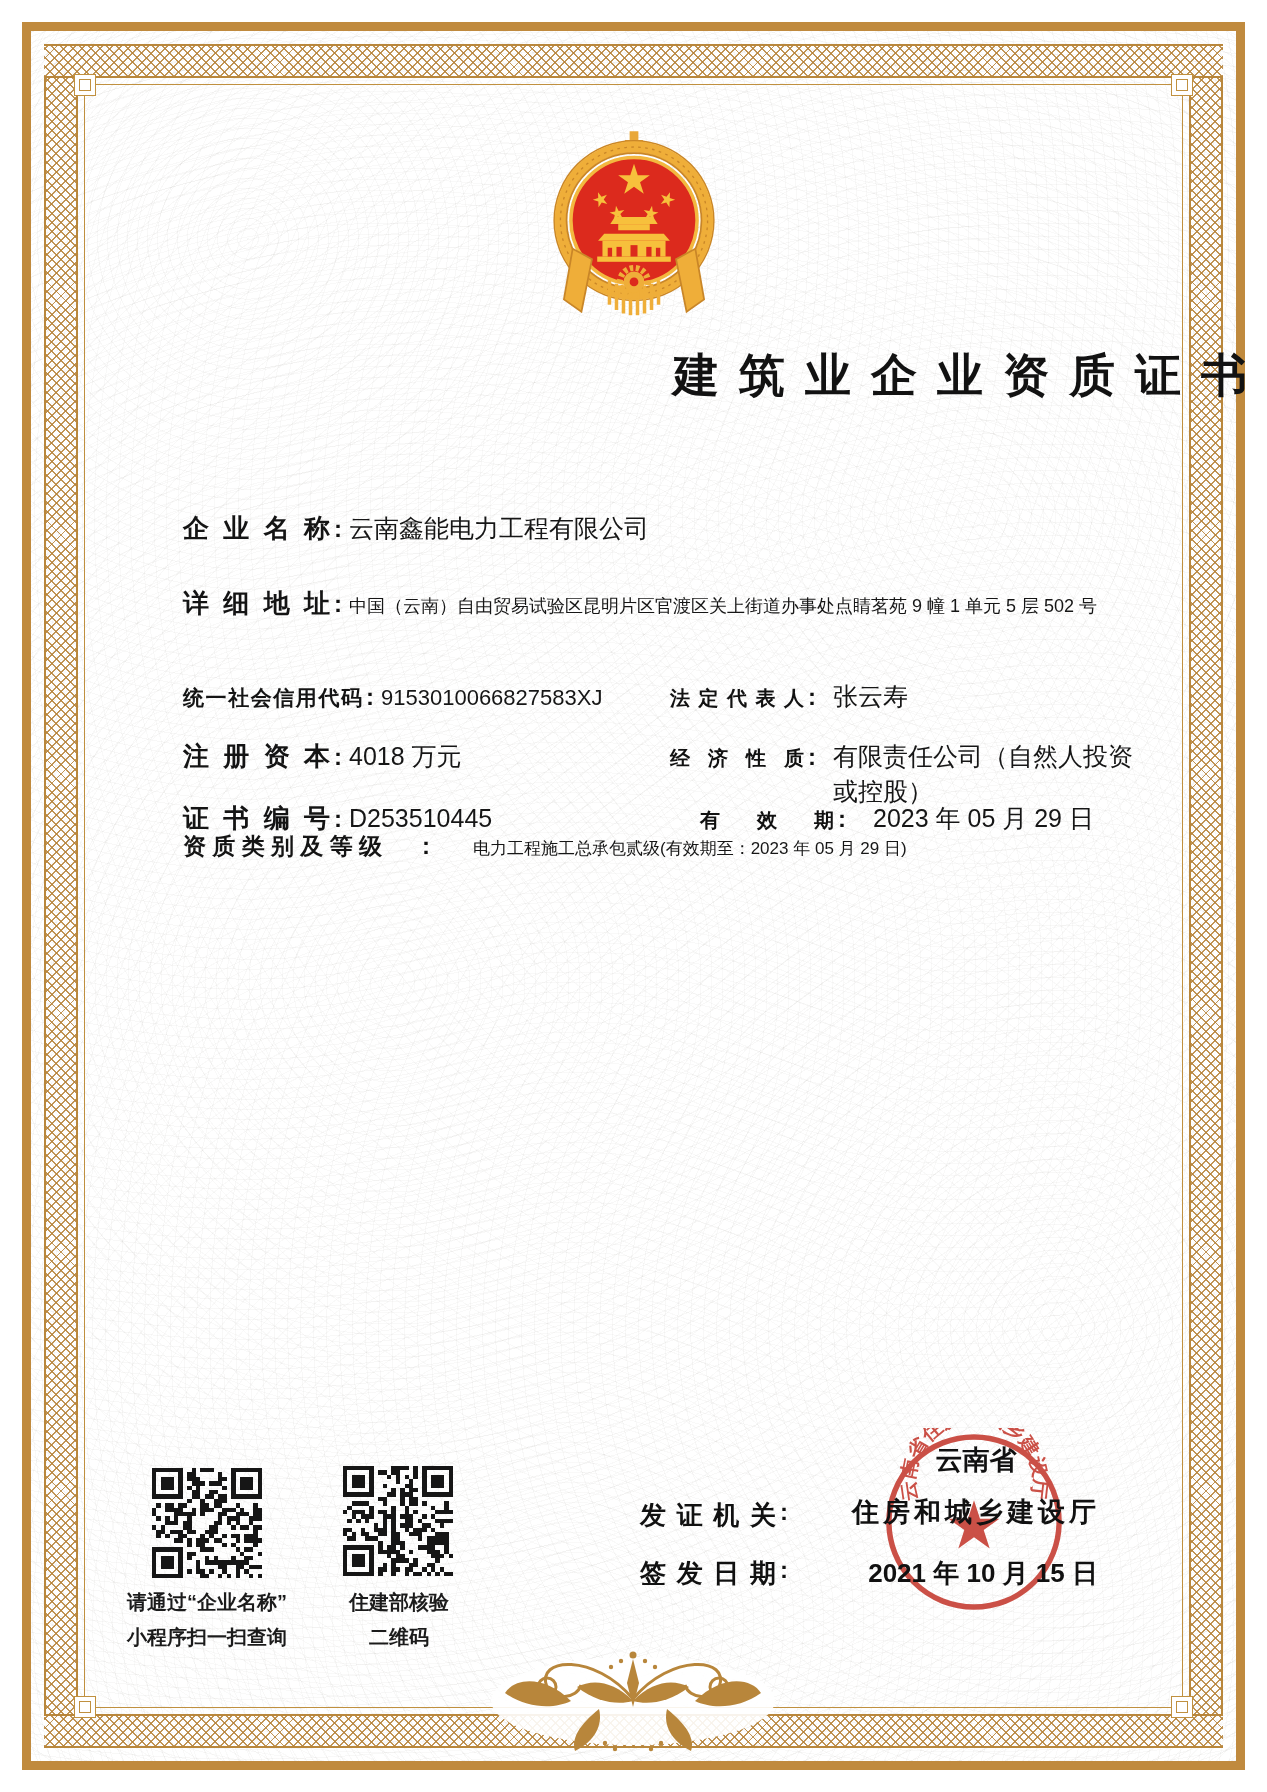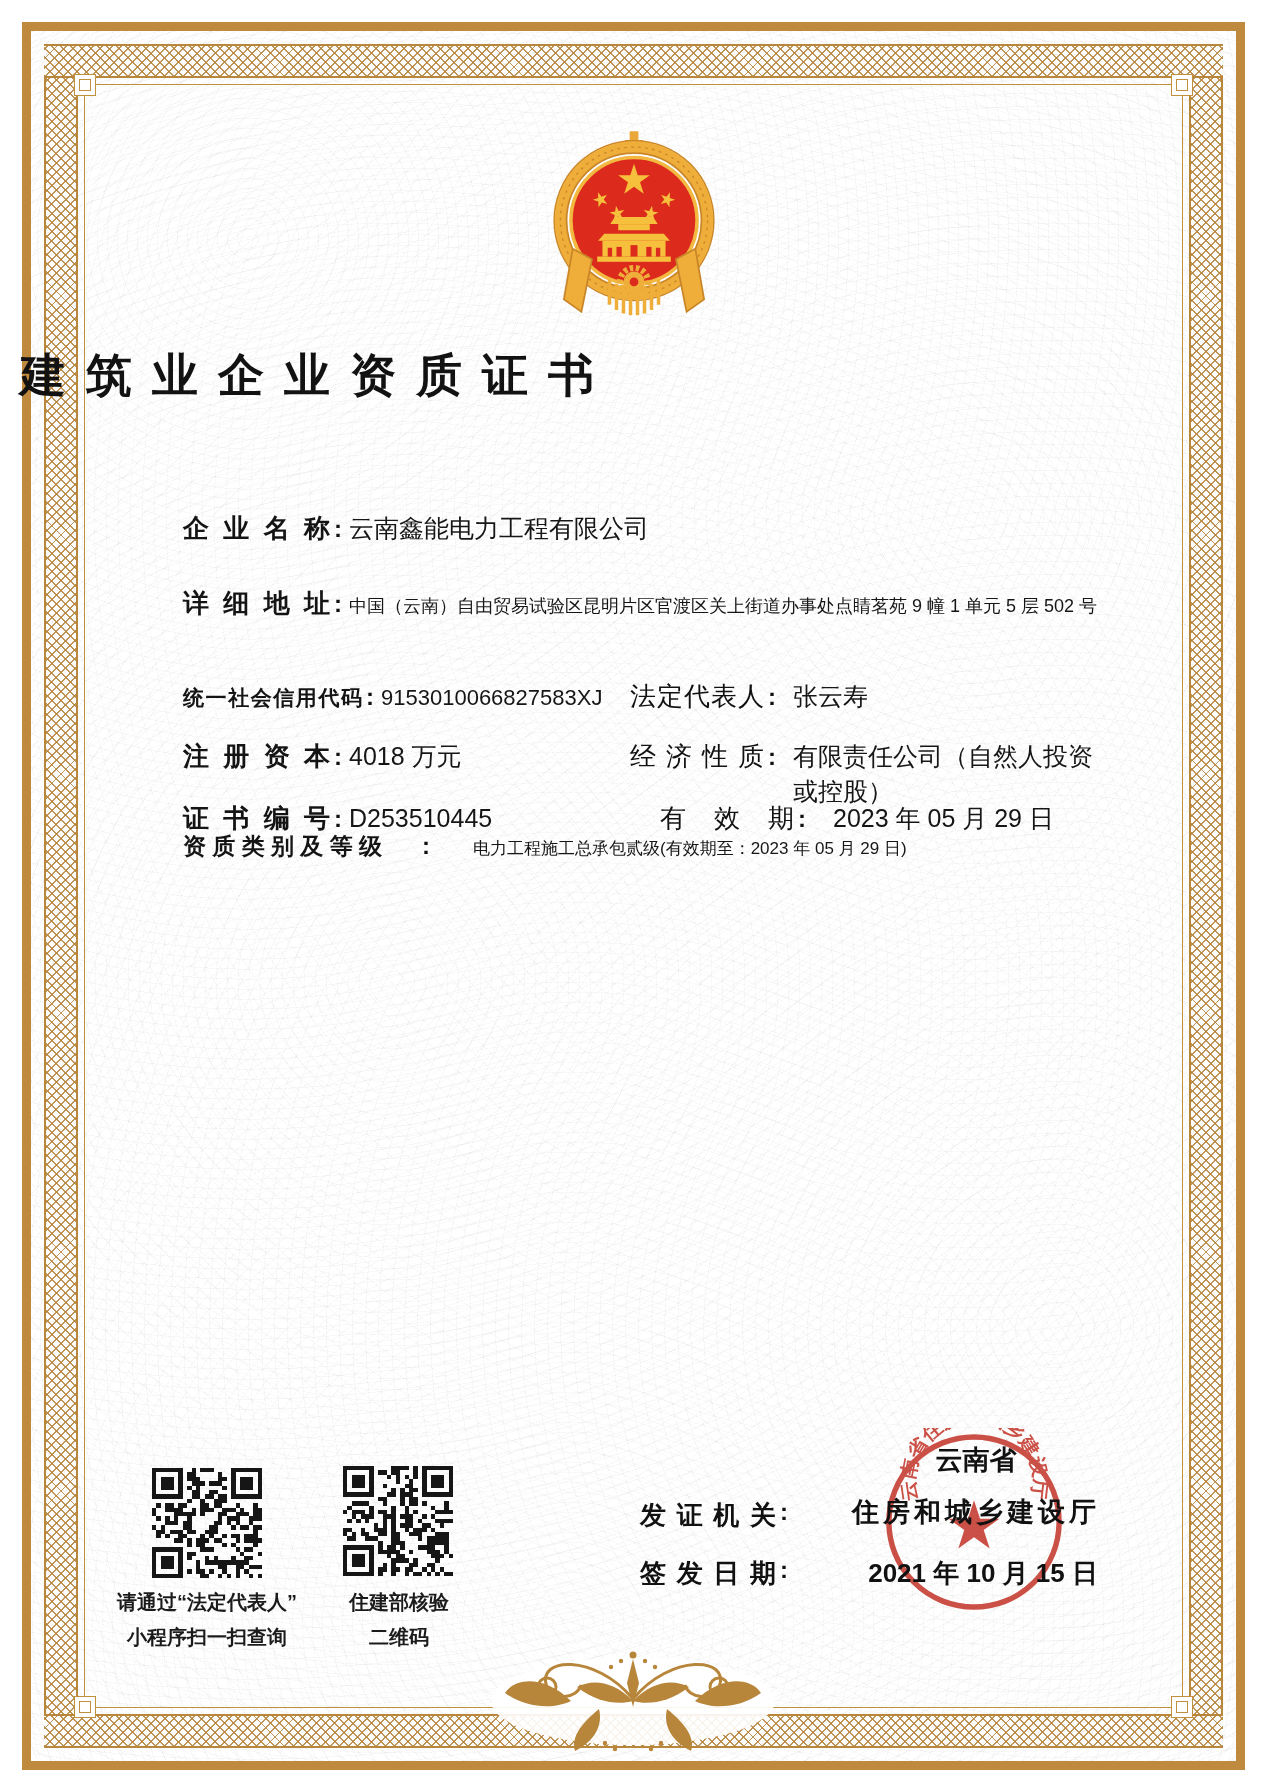--- a/index.html
+++ b/index.html
@@ -26,32 +26,32 @@
   .gb-bottom{bottom:44px;left:44px;right:44px;height:30px;border-top:2px solid #b9873c;border-bottom:2px solid #b9873c;}
   .gb-left{top:76px;bottom:76px;left:44px;width:30px;border-left:2px solid #b9873c;border-right:2px solid #b9873c;}
   .gb-right{top:76px;bottom:76px;right:44px;width:30px;border-left:2px solid #b9873c;border-right:2px solid #b9873c;}
   .b-inner{position:absolute;inset:84px;border:1.5px solid #c0903f;}
   .corner{position:absolute;width:20px;height:20px;border:1.5px solid #c0903f;background:#fff;}
   .corner .corner-in{position:absolute;inset:4px;border:1.5px solid #c0903f;}
   .c-tl{top:74px;left:74px;} .c-tr{top:74px;right:74px;}
   .c-bl{bottom:74px;left:74px;} .c-br{bottom:74px;right:74px;}
 
   .emblem{position:absolute;left:546px;top:126px;width:176px;height:212px;}
-  .title{position:absolute;left:0;right:0;top:314px;text-align:left;font-size:46px;font-weight:900;
+  .title{position:absolute;left:0;right:0;top:314px;text-align:right;font-size:46px;font-weight:900;
     letter-spacing:20px;padding-left:20px;color:#121212;}
 
   
   .frow{position:absolute;left:183px;right:120px;display:flex;align-items:baseline;}
   .cell-l{width:447px;display:flex;align-items:baseline;flex:none;margin-top:41px;}
   .cell-r{display:flex;align-items:baseline;flex:none;}
   .lbl{font-weight:900;color:#141414;text-align:justify;text-align-last:justify;flex:none;}
   .lbl4{width:147px;font-size:26px;}
   .lbl8{width:179px;font-size:21px;}
   .lbl7{width:199px;font-size:23px;}
-  .lblr{width:134px;font-size:26px;font-weight:400;text-align:justify;text-align-last:justify;flex:none;}
+  .lblr{width:134px;font-size:20px;font-weight:700;text-align:justify;text-align-last:justify;flex:none;margin-left:40px;}
   .cl{font-weight:900;font-size:24px;padding:0 7px 0 4px;flex:none;}
   .val{font-size:25px;color:#161616;}
   .val-addr{font-size:18px;white-space:nowrap;}
   .val-code{font-size:22px;}
   .val-q{font-size:17px;}
   .v-econ{width:318px;line-height:35px;}
   .r1{top:511px;} .r2{top:586px;} .r3{top:642px;} .r4{top:698px;} .r5{top:760px;gap:30px;} .r6{top:831px;gap:36px;}
 
   
   .qr{position:absolute;width:110px;height:110px;}
@@ -827,21 +827,21 @@
         <rect x="11" y="24" width="1" height="1" fill="#161616"></rect>
         <rect x="14" y="24" width="1" height="1" fill="#161616"></rect>
         <rect x="16" y="24" width="1" height="1" fill="#161616"></rect>
         <rect x="17" y="24" width="1" height="1" fill="#161616"></rect>
         <rect x="19" y="24" width="1" height="1" fill="#161616"></rect>
         <rect x="21" y="24" width="1" height="1" fill="#161616"></rect>
         <rect x="23" y="24" width="1" height="1" fill="#161616"></rect>
         <rect x="24" y="24" width="1" height="1" fill="#161616"></rect>
       </svg></div>
   <div class="qr-cap qc1">
-    <span style="display:block">请通过“法定代表人”</span>
+    <span style="display:block">请通过“企业名称”</span>
     <span style="display:block">小程序扫一扫查询</span>
   </div>
   <div class="qr-cap qc2">
     <span style="display:block">住建部核验</span>
     <span style="display:block">二维码</span>
   </div>
 
   <svg class="seal" viewBox="0 0 190 190">
     <circle cx="95" cy="95" r="86" fill="none" stroke="#c4392e" stroke-width="5.5"></circle>
     <use href="#st" transform="translate(95,100) scale(27)" fill="#c4392e"></use>

